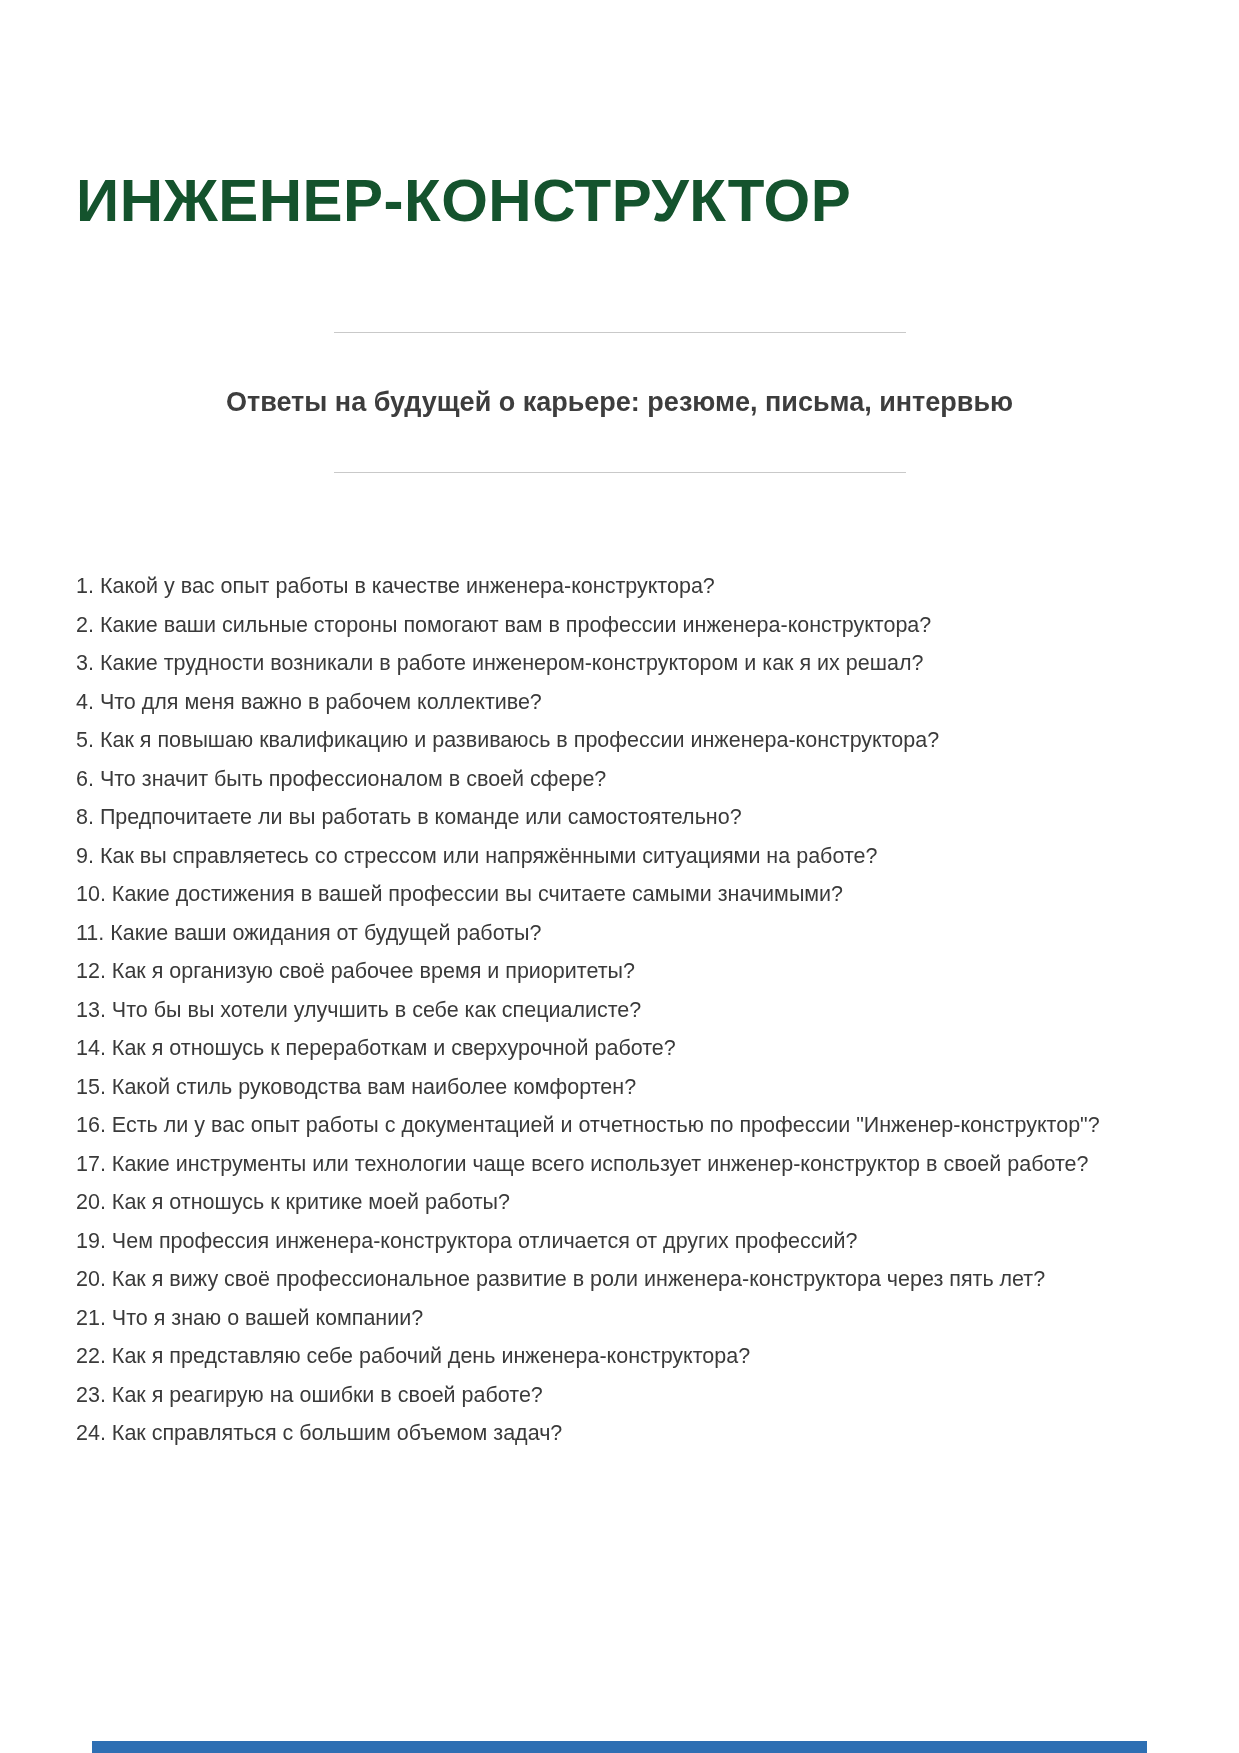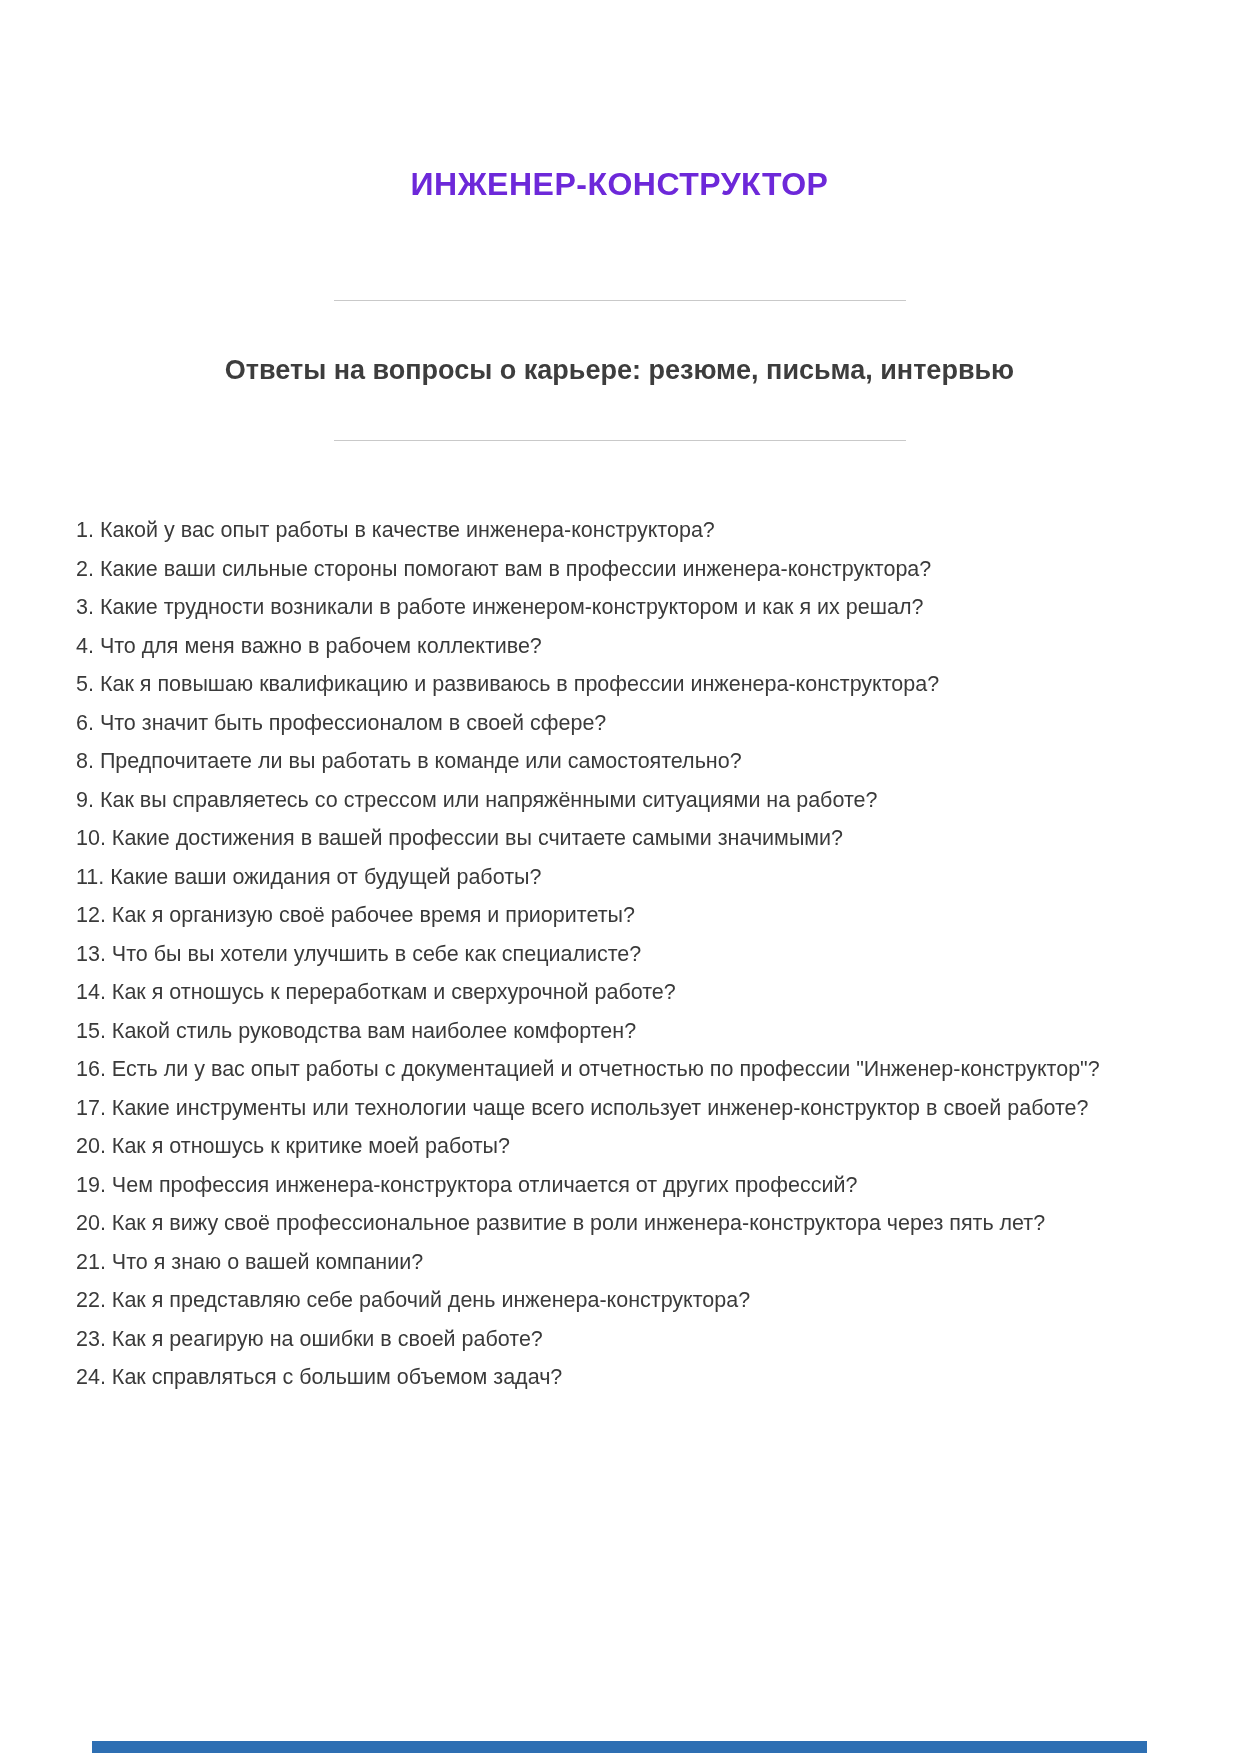--- a/index.html
+++ b/index.html
@@ -17,43 +17,43 @@
   }
   .page {
     box-sizing: border-box;
     width: 100%;
     height: 100%;
     padding: 166px 76px 0 76px;
     position: relative;
   }
   .doc-title {
     margin: 0;
-    text-align: center;
-    font-size: 32px;
+    text-align: left;
+    font-size: 60px;
     font-weight: 700;
-    color: #6d28d9;
+    color: #14532d;
     letter-spacing: 0.5px;
   }
   .rule {
     border: none;
     border-top: 1px solid #c9c9c9;
     width: 572px;
     margin: 0 auto;
     height: 0;
   }
   .rule-top { margin-top: 97px; }
   .doc-subtitle {
     margin: 54px 0 54px 0;
     text-align: center;
     font-size: 27px;
     font-weight: 700;
     color: #3d3d3d;
   }
   .question-list {
-    margin-top: 70px;
+    margin-top: 94px;
     font-size: 21.5px;
     line-height: 38.5px;
     color: #3a3a3a;
     max-width: 1090px;
   }
   .question { }
   .footer-bar {
     position: absolute;
     left: 92px;
     right: 92px;
@@ -63,21 +63,21 @@
   }
 </style>
 </head>
 <body>
 
 <div class="page">
   <h1 class="doc-title">ИНЖЕНЕР-КОНСТРУКТОР</h1>
 
   <hr class="rule rule-top">
 
-  <h2 class="doc-subtitle">Ответы на вопросы о карьере: резюме, письма, интервью</h2>
+  <h2 class="doc-subtitle">Ответы на будущей о карьере: резюме, письма, интервью</h2>
 
   <hr class="rule">
 
   <div class="question-list">
       <div class="question">1. Какой у вас опыт работы в качестве инженера-конструктора?</div>
       <div class="question">2. Какие ваши сильные стороны помогают вам в профессии инженера-конструктора?</div>
       <div class="question">3. Какие трудности возникали в работе инженером-конструктором и как я их решал?</div>
       <div class="question">4. Что для меня важно в рабочем коллективе?</div>
       <div class="question">5. Как я повышаю квалификацию и развиваюсь в профессии инженера-конструктора?</div>
       <div class="question">6. Что значит быть профессионалом в своей сфере?</div>

